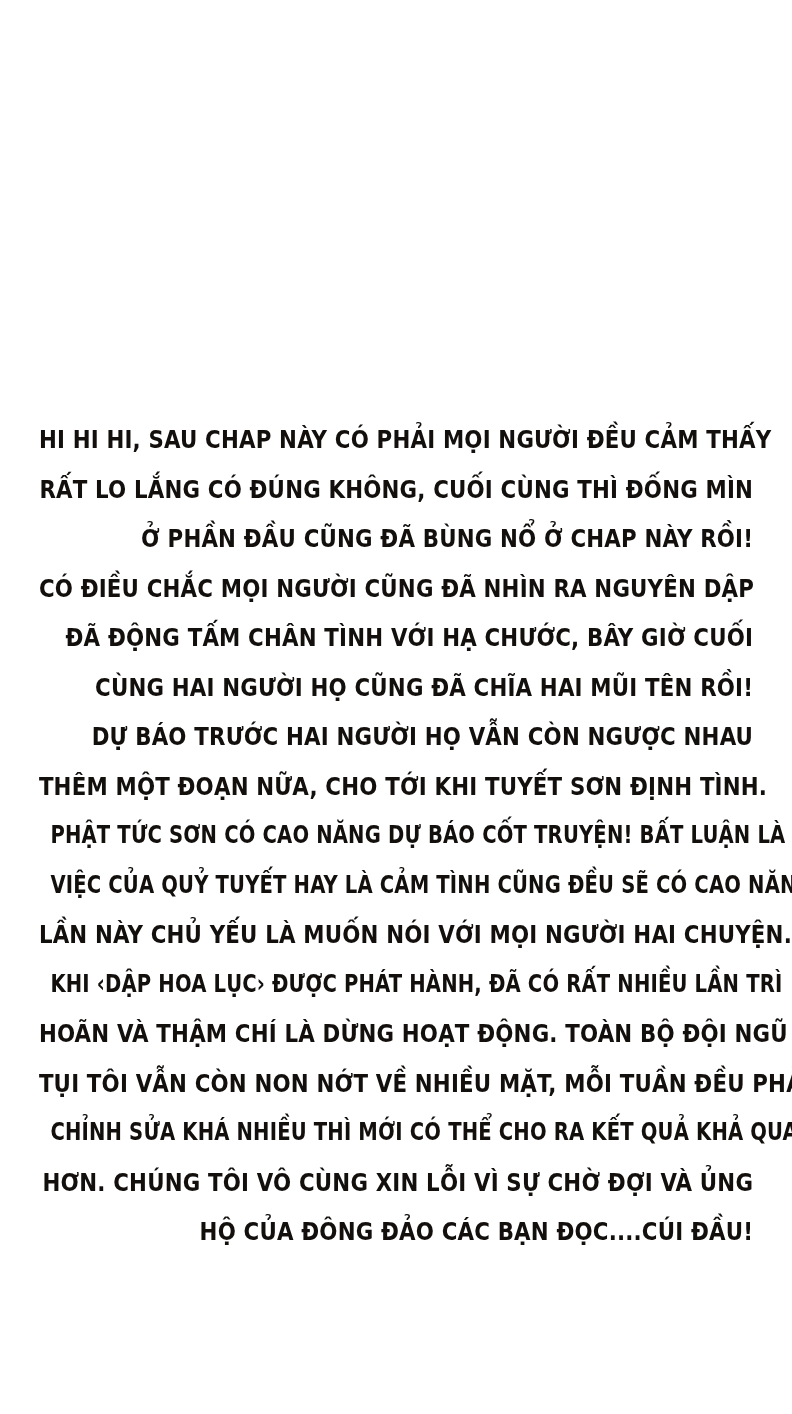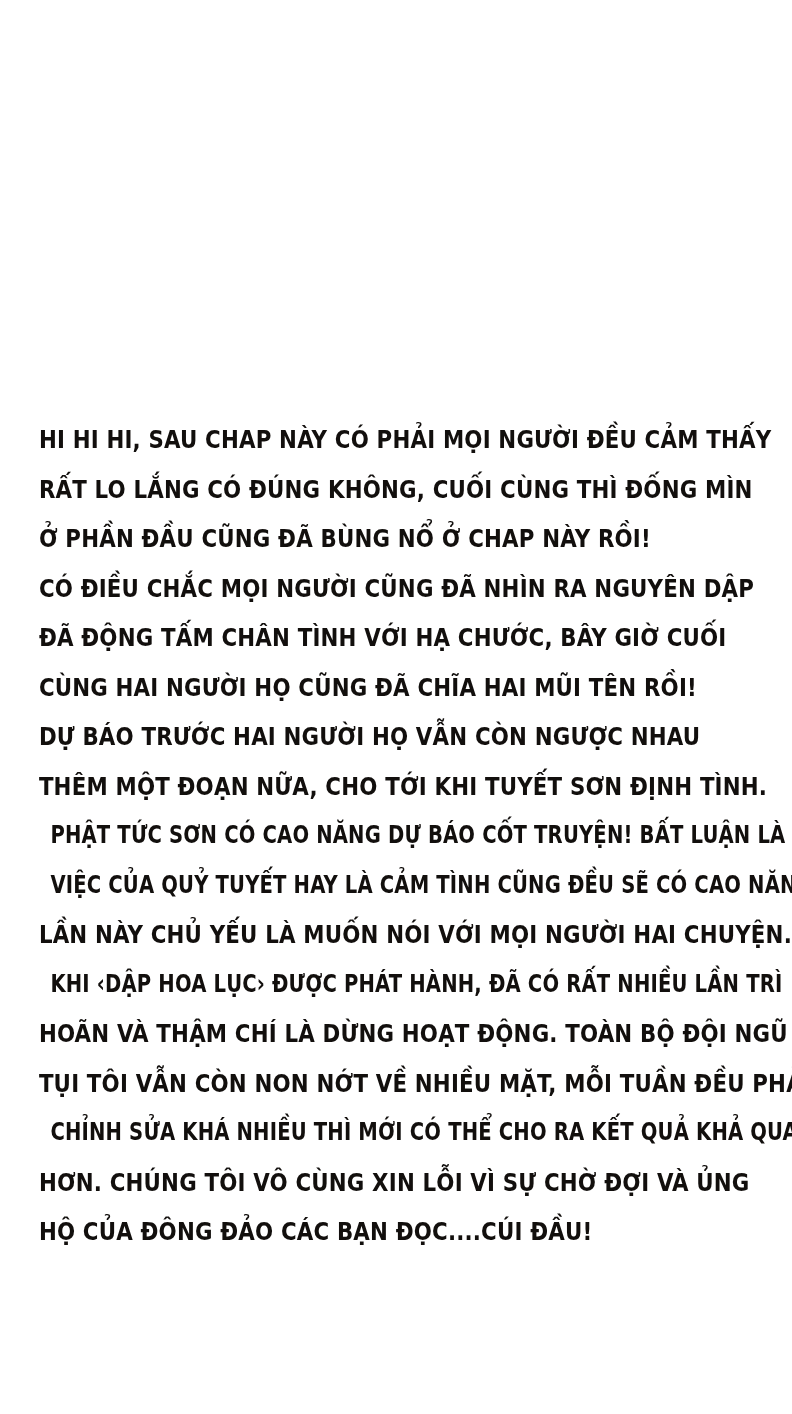--- a/index.html
+++ b/index.html
@@ -19,21 +19,21 @@
     height: 1414px;
     background: #ffffff;
   }
   .note-block {
     position: absolute;
     left: 0;
     top: 415px;
     width: 792px;
     padding: 0 12px;
     box-sizing: border-box;
-    text-align: left;
+    text-align: right;
   }
   .note-line {
     display: block;
     font-family: "DejaVu Sans", sans-serif;
     font-weight: 700;
     font-stretch: condensed;
     font-size: 25.5px;
     line-height: 49.5px;
     letter-spacing: 0.2px;
     color: #120f0d;

